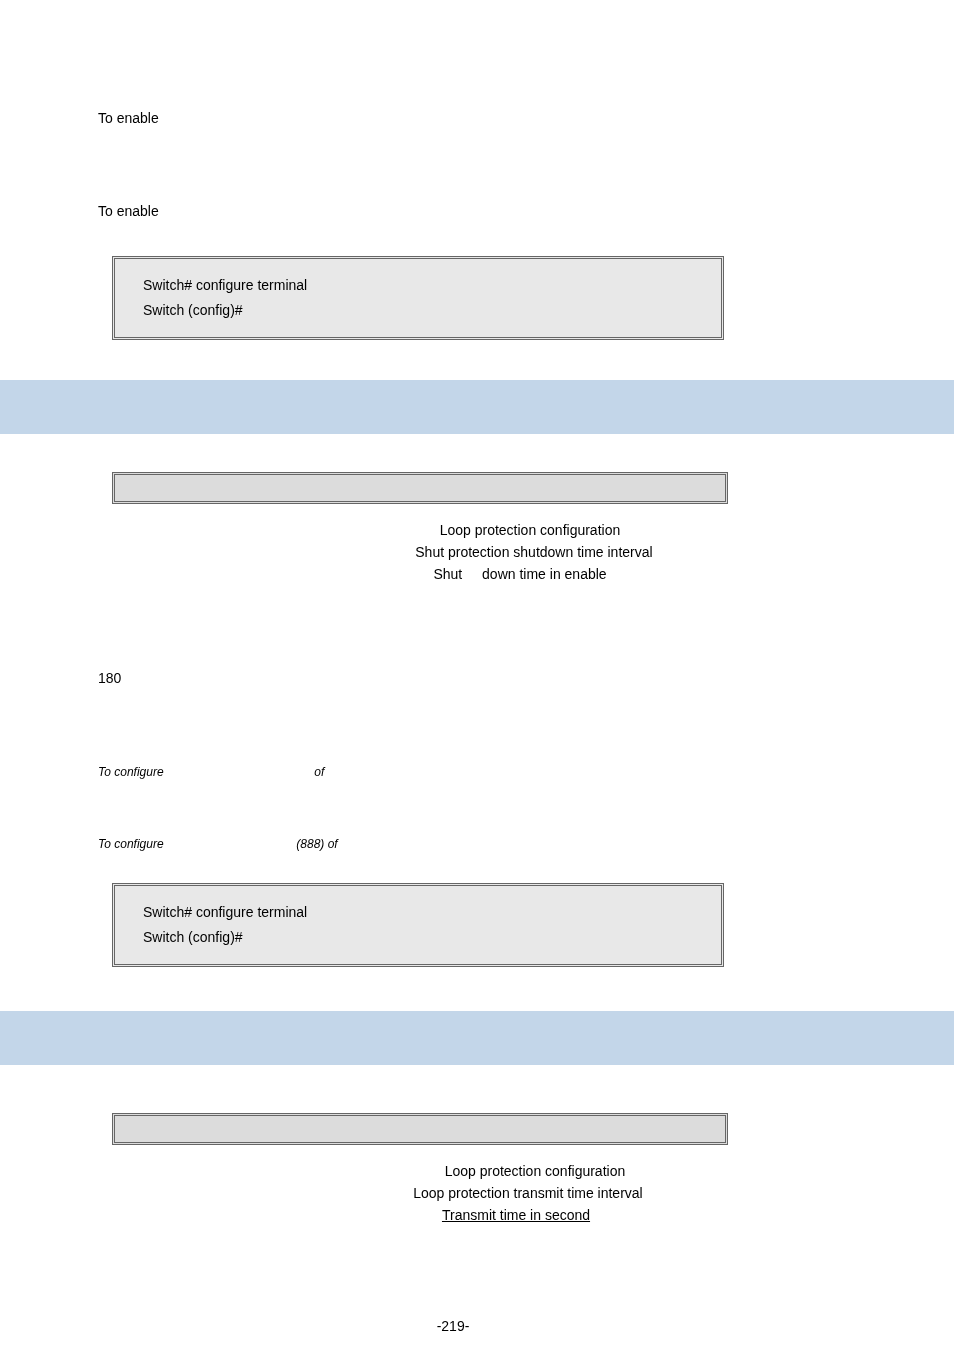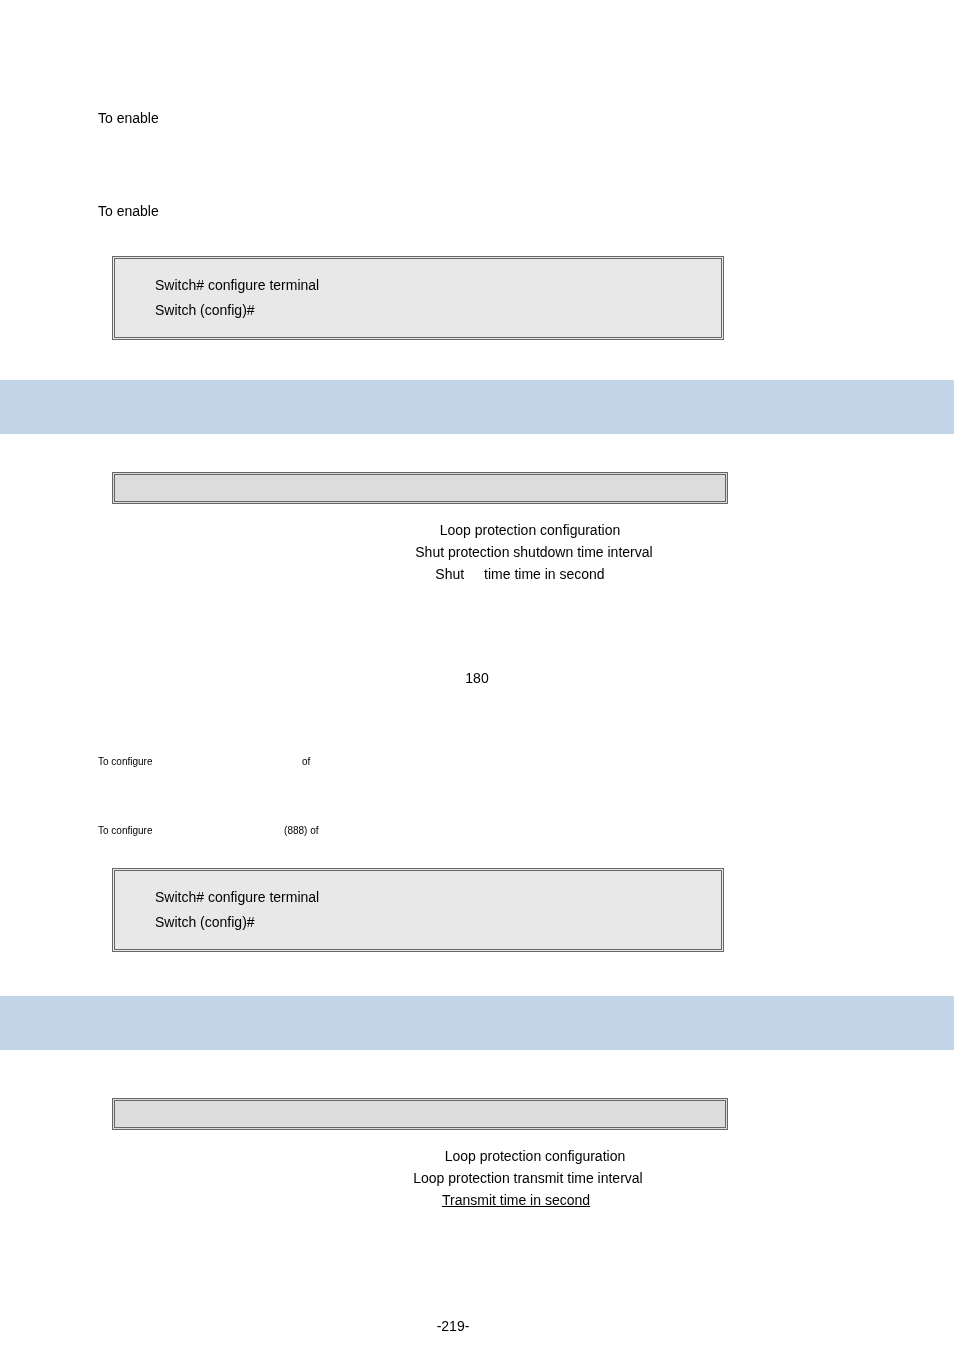--- a/index.html
+++ b/index.html
@@ -13,44 +13,44 @@
       position: relative;
     }
     .text-line { font-size: 14px; line-height: 1.5; }
     .code-box {
       border: 3px double #666;
       background: #e8e8e8;
       padding: 12px 28px;
       margin: 14px 0 40px 14px;
       width: 612px;
     }
-    .code-box .text-line { margin: 4px 12px; }
+    .code-box .text-line { margin: 4px 0; }
     .blue-banner {
       background: #c3d6e9;
       height: 54px;
       margin-left: -98px;
       width: 954px;
       margin-bottom: 38px;
     }
     .syntax-box-wrap {
       margin-left: 14px;
       width: 616px;
       margin-bottom: 18px;
     }
     .syntax-box {
       border: 3px double #666;
       background: #dcdcdc;
       height: 32px;
       width: 100%;
     }
     .param-line { margin: 6px 0 6px 86px; font-size: 14px; text-align: center; }
     .default-label-gap { height: 70px; }
-    .default-val { margin: 12px 0 0 0; font-size: 14px; text-align: center; }
+    .default-val { margin: 12px 0 9px 0; font-size: 14px; }
     .usage-gap { height: 70px; }
-    .config-line { font-size: 10px; }
+    .config-line { font-size: 12px; font-style: italic; }
     .example-gap { height: 58px; }
     .page-num {
       position: absolute;
       bottom: 16px;
       left: 0;
       width: 906px;
       text-align: center;
       font-size: 14px;
     }
     .spacer-top { height: 108px; }
@@ -79,21 +79,21 @@
 <div class="param-line">
   <span style="display:inline-block;width:16px"></span>
   <span>Loop protection configuration</span>
 </div>
 <div class="param-line">
   <span style="display:inline-block;width:24px"></span>
   <span>Shut protection shutdown time interval</span>
 </div>
 <div class="param-line">
   <span style="margin-right:16px;">Shut</span>
-  <span>time time in second</span>
+  <span>down time in enable</span>
 </div>
 
 <div class="default-label-gap"></div>
 <div class="default-val">180</div>
 
 <div class="usage-gap"></div>
 <div class="config-line">
   <span>To configure</span>
   <span style="display:inline-block;width:144px"></span>
   <span>of</span>

